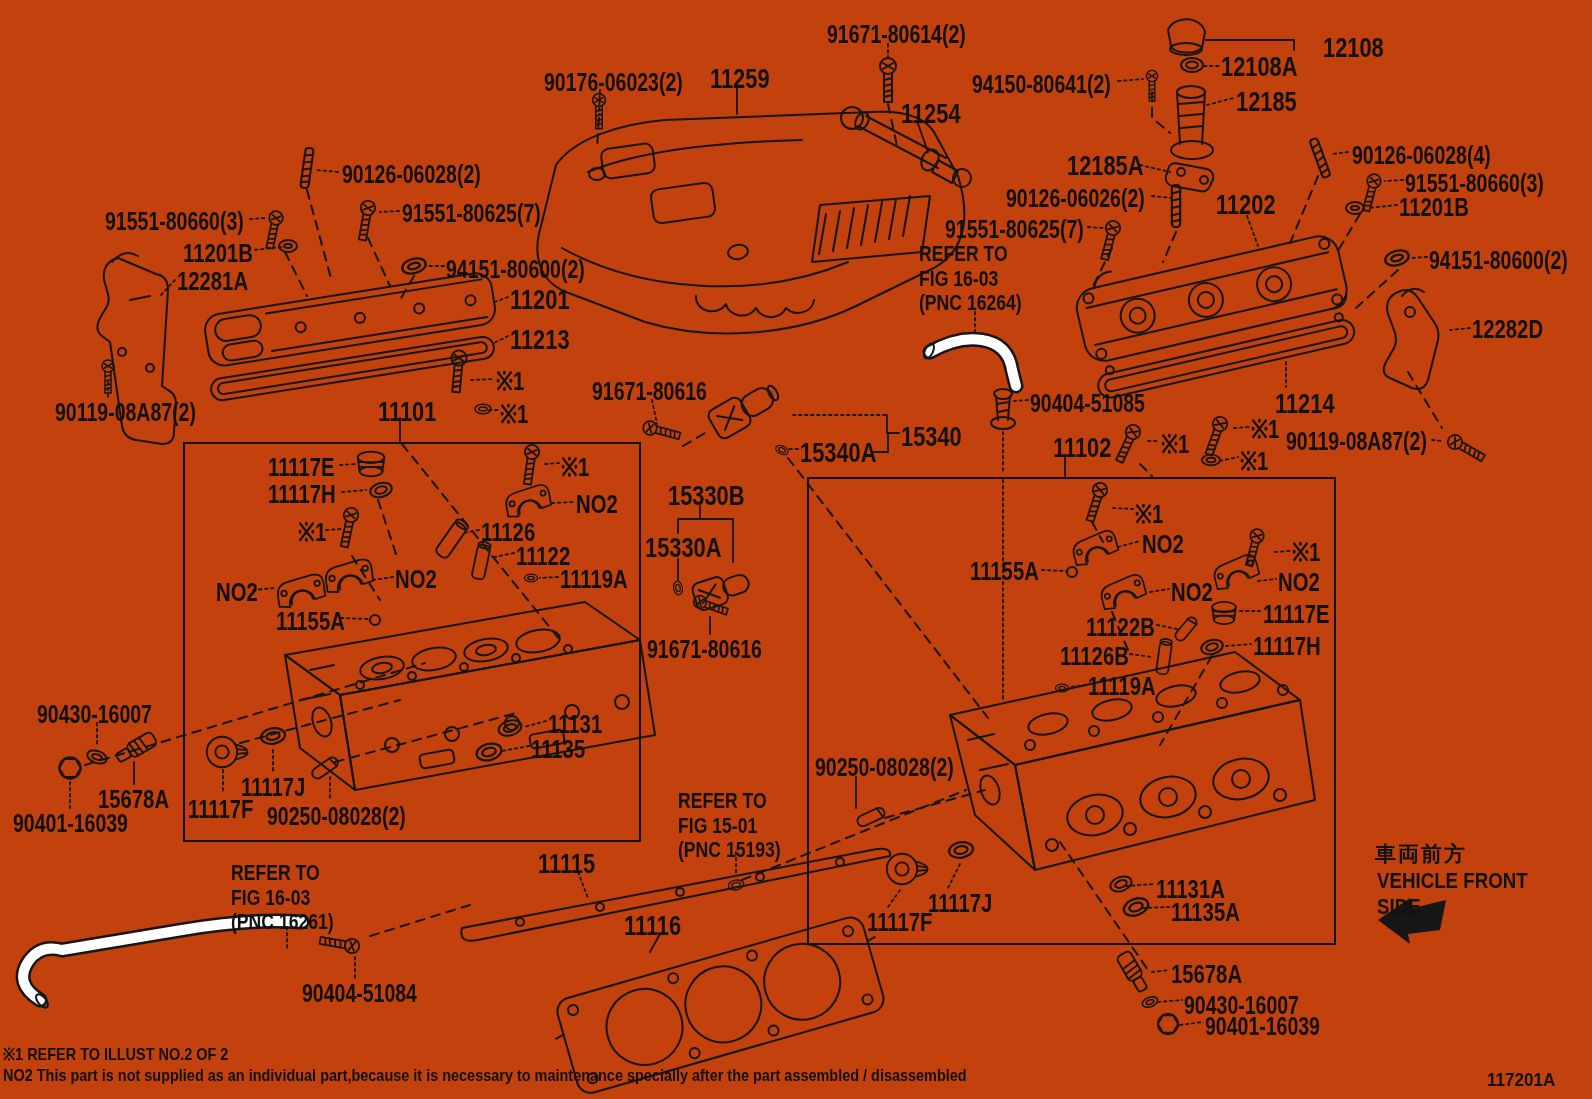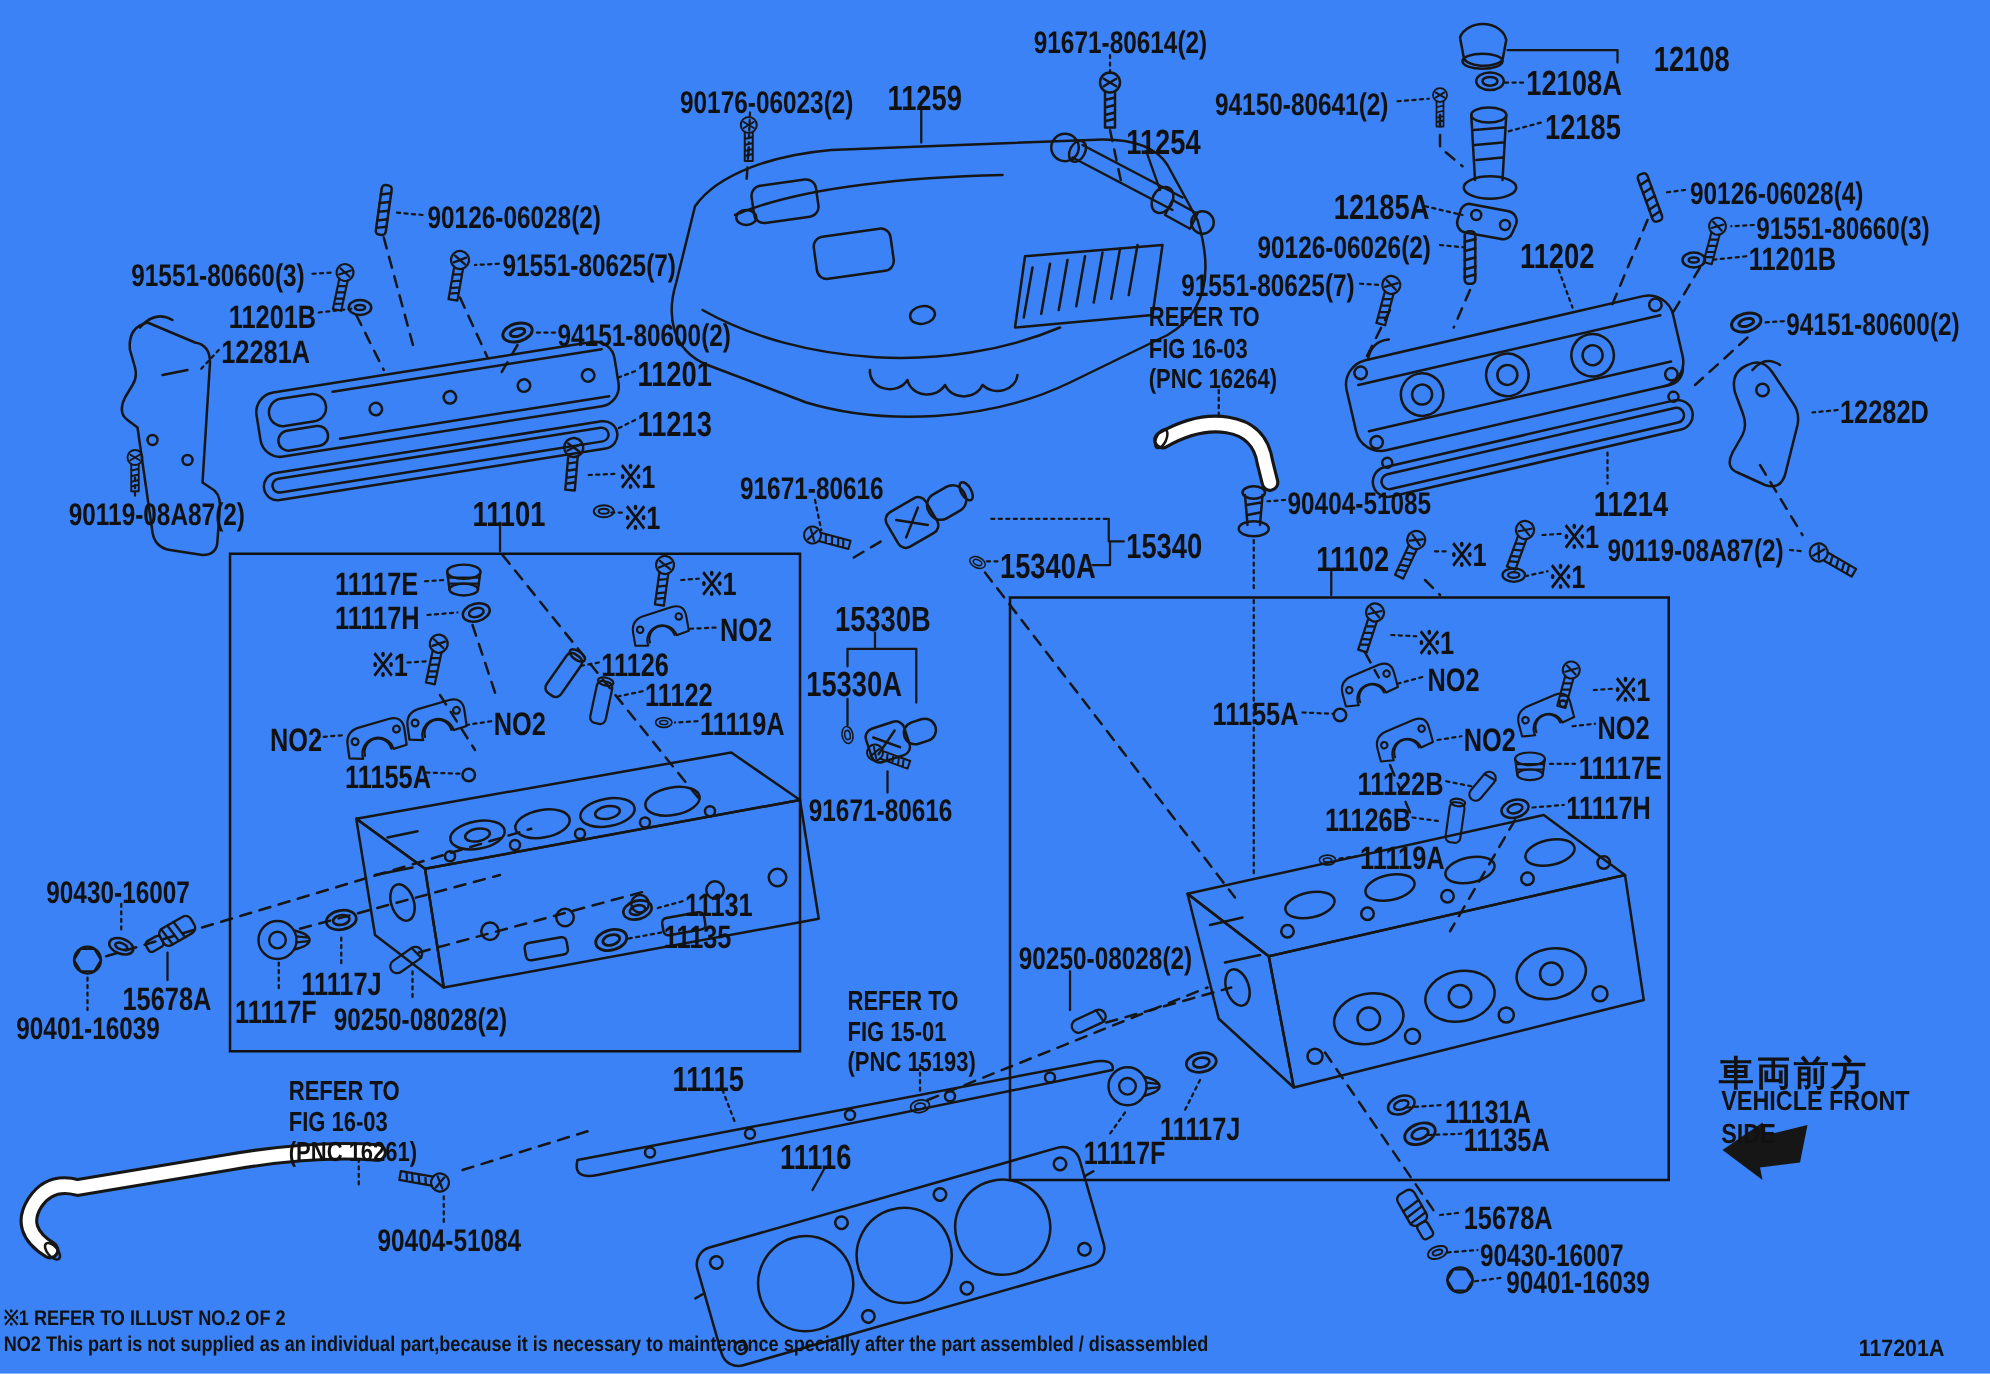--- a/index.html
+++ b/index.html
@@ -1,28 +1,28 @@
 <!DOCTYPE html>
 <html><head>
 <meta charset="utf-8">
 <style>
   html,body{margin:0;padding:0;background:#fff;}
-  #canvas{position:relative;width:1592px;height:1099px;background:#3b82f6;overflow:hidden;
+  #canvas{position:relative;width:1592px;height:1099px;background:#c2410c;overflow:hidden;
           font-family:"Liberation Sans",sans-serif;color:#111;}
   #art{position:absolute;left:0;top:0;}
   .lbl{position:absolute;font-weight:700;color:#111;white-space:pre;line-height:1.04;
        transform:scaleX(.78);transform-origin:0 0;letter-spacing:0;}
   .pn{font-size:25px;}
   .pb{font-size:28px;}
   .pm{font-size:26px;}
   .mark{font-size:26px;}
   .ref{font-size:22px;line-height:1.12;transform:scaleX(.8);}
   .note{position:absolute;font-weight:700;font-size:17px;transform:scaleX(.85);
         transform-origin:0 0;white-space:pre;}
-  .vf-jp{position:absolute;font-weight:700;font-size:28px;transform-origin:0 0;letter-spacing:2px;}
+  .vf-jp{position:absolute;font-weight:700;font-size:21px;transform-origin:0 0;letter-spacing:2px;}
   .vf-en{position:absolute;font-weight:700;font-size:22px;transform:scaleX(.85);transform-origin:0 0;}
   .figcode{position:absolute;font-weight:700;font-size:19px;transform:scaleX(.9);transform-origin:0 0;}
   .pbox{position:absolute;border:2.4px solid #111;}
 </style>
 </head>
 <body>
 
 <div id="canvas">
 
   <svg id="art" width="1592" height="1099" viewBox="0 0 1592 1099" fill="none" stroke="#161616" stroke-width="2" stroke-linecap="round" stroke-linejoin="round">

